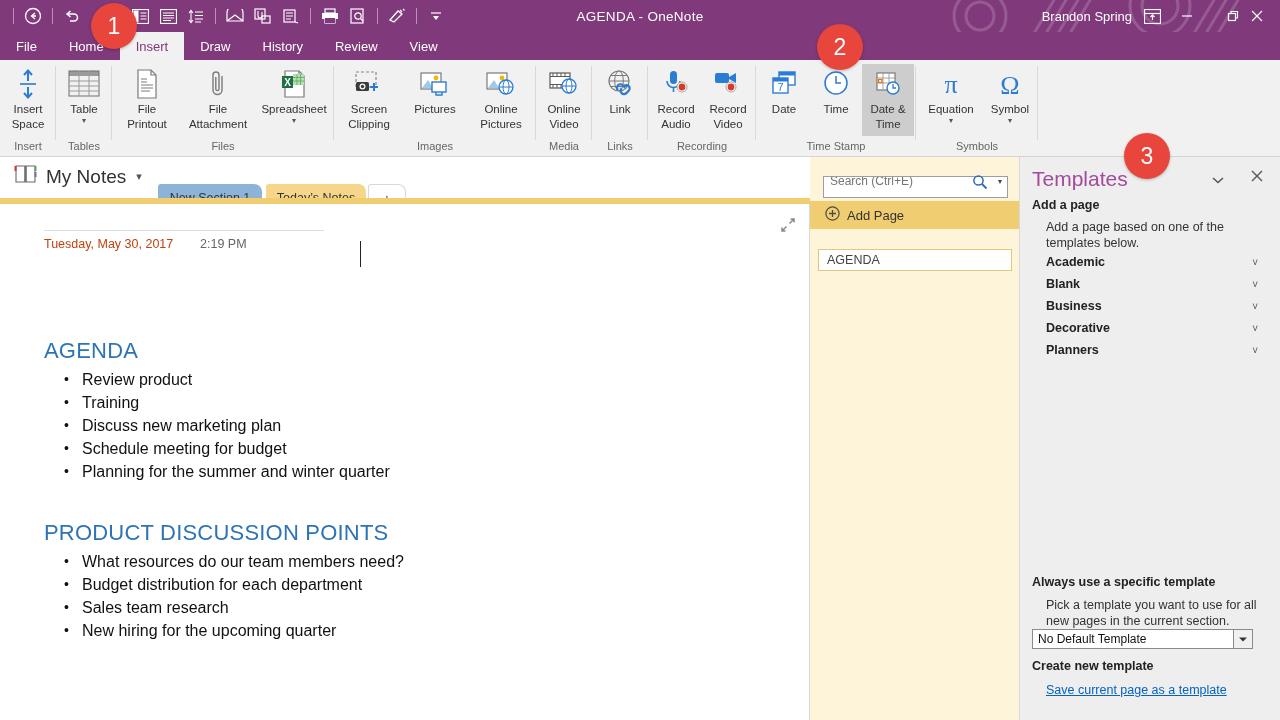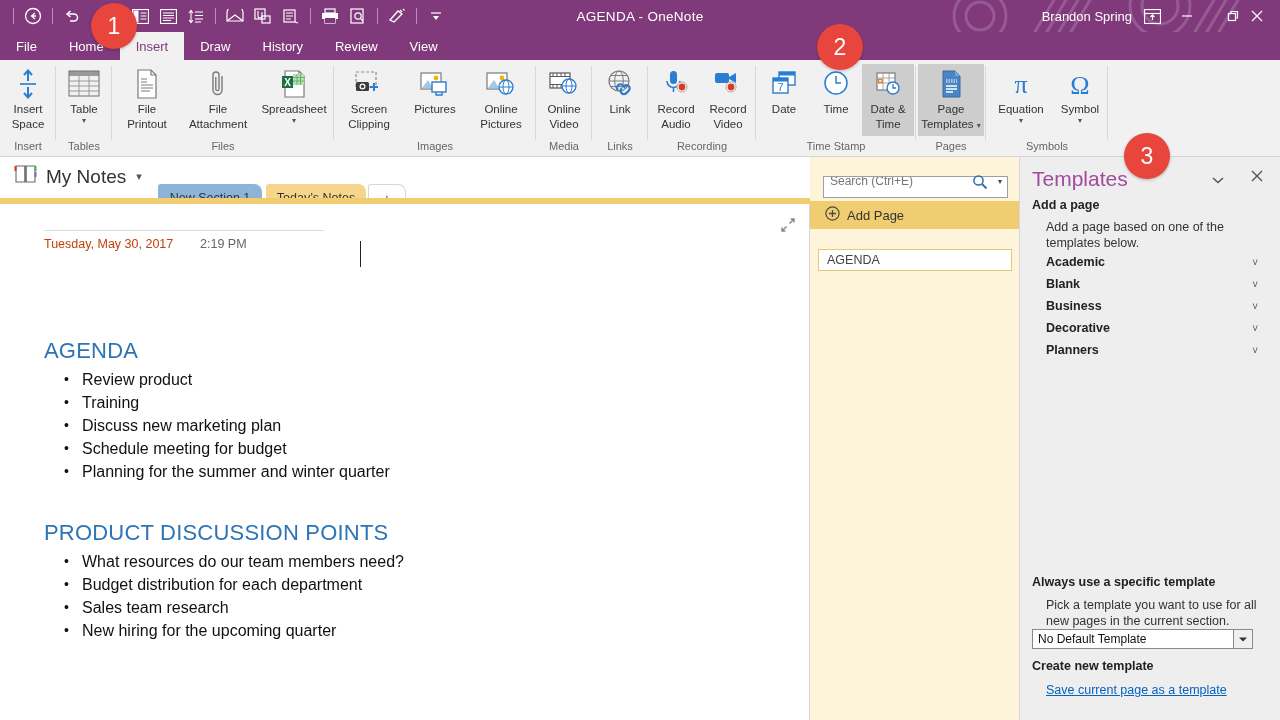--- a/index.html
+++ b/index.html
@@ -568,37 +568,20 @@
                 <path d="M20 15 V19 H23" fill="none" stroke="#2b7cd3" stroke-width="1.3"></path>
               </svg>
           </span>
           <span class="lbl">Date &amp;</span>
           <span class="lbl">Time</span>
         </div>
       </div>
       <div class="group-label">Time Stamp</div>
     </div>
 
-    <div class="group">
-      <div class="group-items">
-        <div class="rbtn wide active">
-          <span class="ic">
-            <svg width="26" height="30" viewBox="0 0 26 30">
-                <path d="M5 2 H17 L22 7 V28 H5 Z" fill="#4a86c5" stroke="#39699b" stroke-width="1"></path>
-                <path d="M17 2 V7 H22" fill="#7aa9d6"></path>
-                <path d="M8 11 H19 M8 13 H19" stroke="#fff" stroke-width="1" stroke-dasharray="1.5 1"></path>
-                <path d="M8 17 H19 M8 20 H19 M8 23 H15" stroke="#fff" stroke-width="1.6"></path>
-              </svg>
-          </span>
-          <span class="lbl">Page</span>
-          <span class="lbl"><span>Templates</span> <span class="caretmini" style="display:inline">▾</span></span>
-        </div>
-      </div>
-      <div class="group-label">Pages</div>
-    </div>
 
     <div class="group">
       <div class="group-items">
         <div class="rbtn wide">
           <span class="ic">
             <svg width="30" height="30" viewBox="0 0 30 30">
                 <text x="15" y="24" font-size="26" fill="#2b7cd3" text-anchor="middle" font-family="Liberation Serif, serif">π</text>
               </svg>
           </span>
           <span class="lbl">Equation</span>

